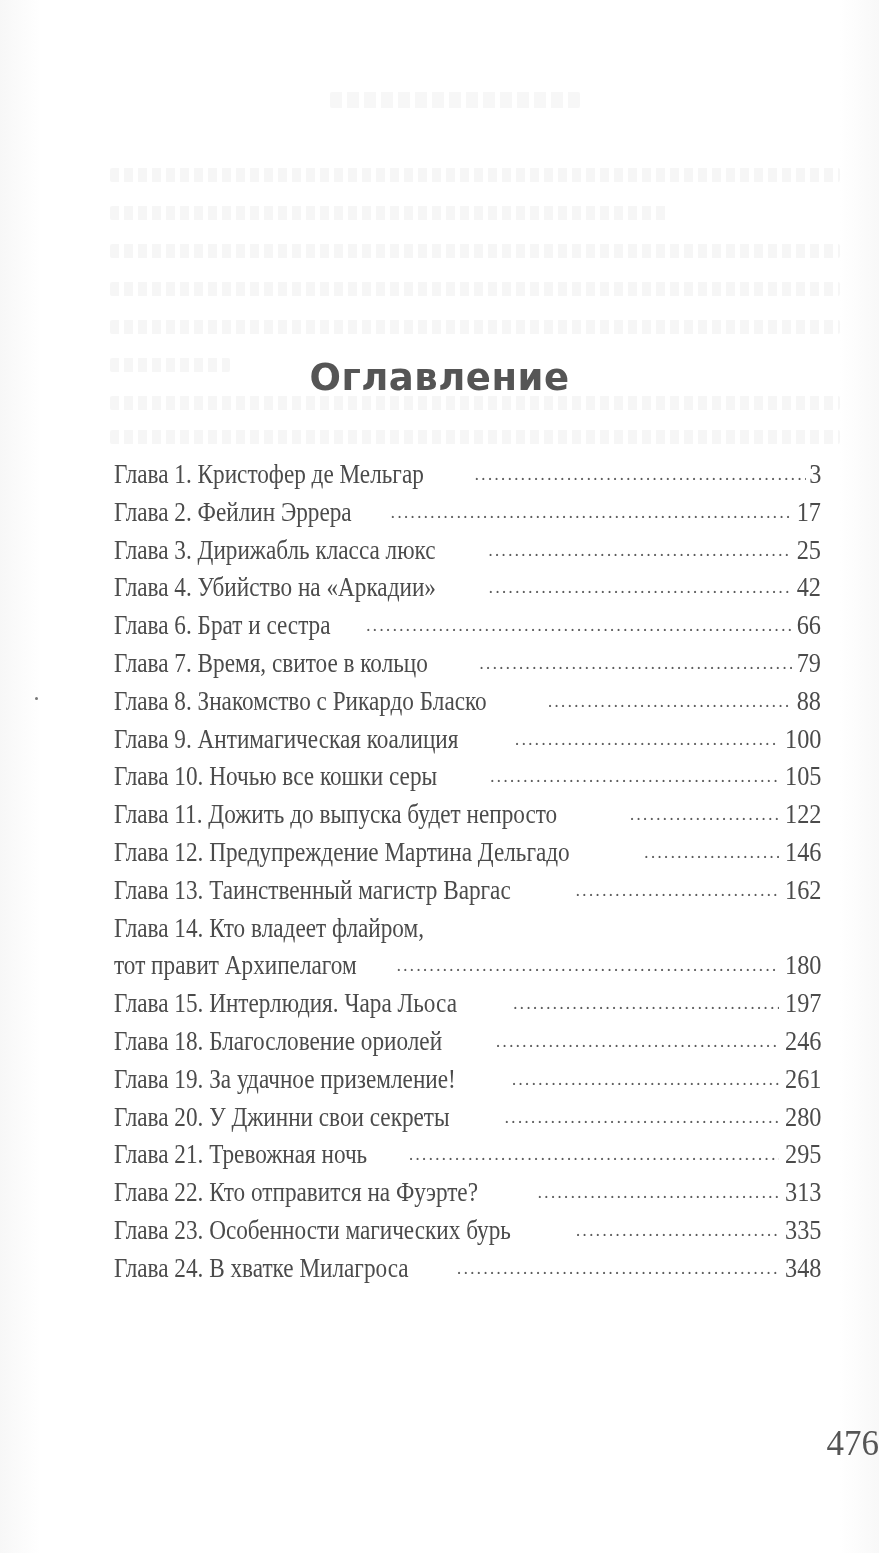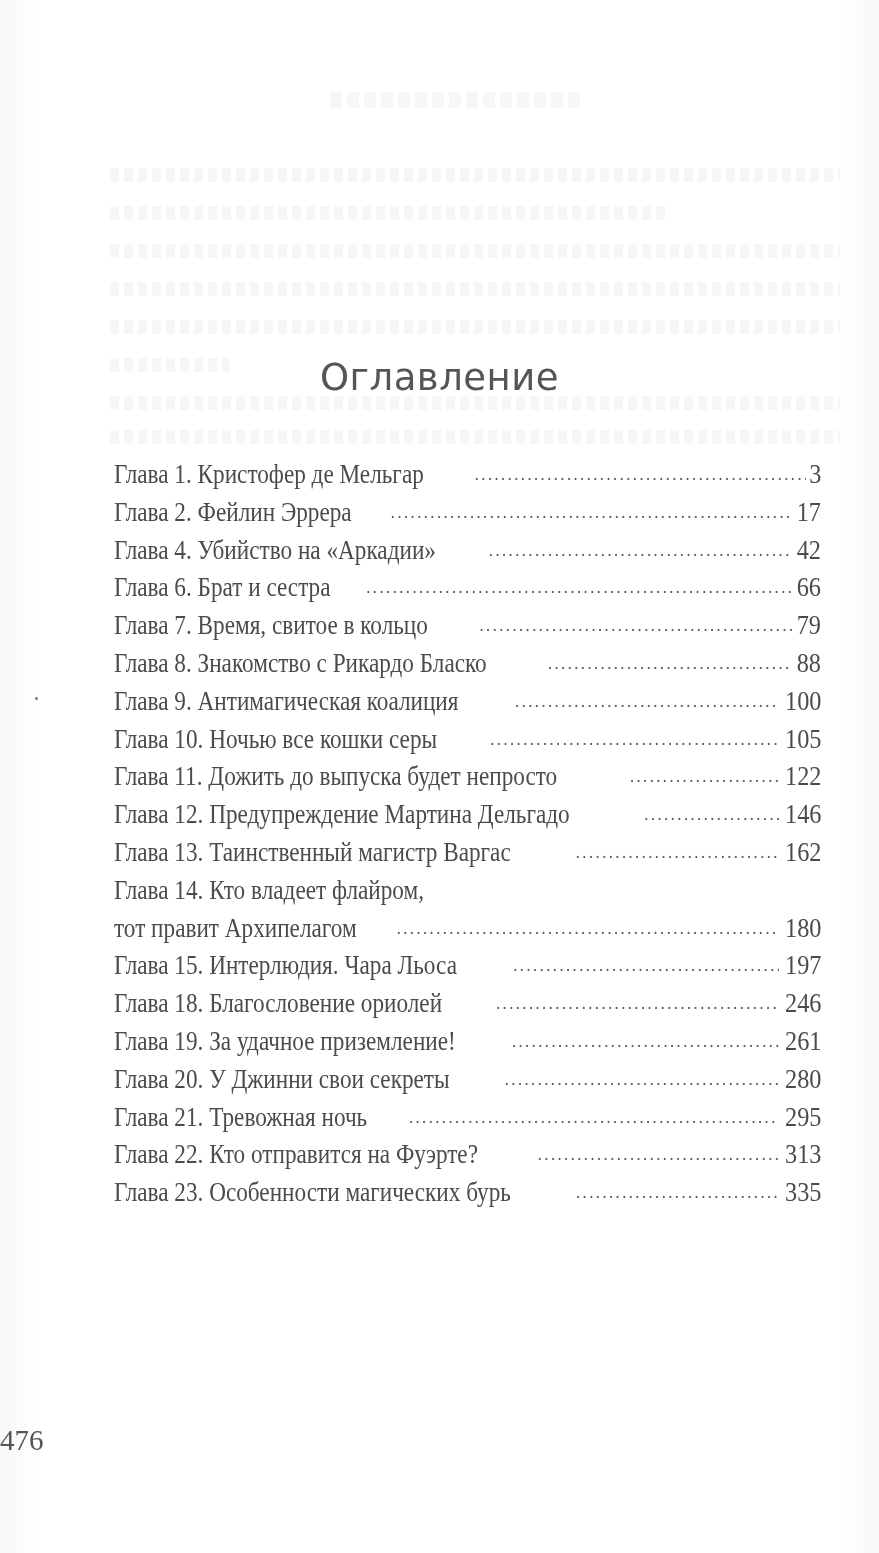--- a/index.html
+++ b/index.html
@@ -37,21 +37,21 @@
       height: 16px;
       background: repeating-linear-gradient(90deg, rgba(0,0,0,0.03) 0 12px, rgba(0,0,0,0) 12px 17px);
     }
     .toc-title {
       position: absolute;
       left: 0;
       width: 879px;
       top: 356px;
       text-align: center;
       font-family: "DejaVu Sans", "Liberation Sans", sans-serif;
-      font-weight: 400;
+      font-weight: 700;
       font-size: 37px;
       letter-spacing: 0.5px;
       color: #555555;
     }
     .toc {
       position: absolute;
       left: 114px;
       top: 456px;
       width: 707px;
     }
@@ -90,23 +90,23 @@
       transform: scaleX(0.9);
       transform-origin: right center;
       display: inline-block;
     }
     .toc-row.no-dots .dots { visibility: hidden; }
     .folio {
       position: absolute;
       left: 0;
       width: 879px;
       top: 1424px;
-      text-align: left;
+      text-align: right;
       font-family: "Liberation Serif", "DejaVu Serif", serif;
-      font-size: 29px;
+      font-size: 35px;
       color: #555555;
     }
     .speck {
       position: absolute;
       width: 3px; height: 3px;
       background: #777;
       border-radius: 50%;
     }
   </style>
 </head>
@@ -133,20 +133,25 @@
         <span class="label">Глава 1. Кристофер де Мельгар</span>
         <span class="dots"></span>
         <span class="page-num">3</span>
       </div>
     <div class="toc-row">
         <span class="label">Глава 2. Фейлин Эррера</span>
         <span class="dots"></span>
         <span class="page-num">17</span>
       </div>
     <div class="toc-row">
+        <span class="label">Глава 3. Дирижабль класса люкс</span>
+        <span class="dots"></span>
+        <span class="page-num">25</span>
+      </div>
+    <div class="toc-row">
         <span class="label">Глава 4. Убийство на «Аркадии»</span>
         <span class="dots"></span>
         <span class="page-num">42</span>
       </div>
     <div class="toc-row">
         <span class="label">Глава 6. Брат и сестра</span>
         <span class="dots"></span>
         <span class="page-num">66</span>
       </div>
     <div class="toc-row">
@@ -222,16 +227,21 @@
     <div class="toc-row">
         <span class="label">Глава 22. Кто отправится на Фуэрте?</span>
         <span class="dots"></span>
         <span class="page-num">313</span>
       </div>
     <div class="toc-row">
         <span class="label">Глава 23. Особенности магических бурь</span>
         <span class="dots"></span>
         <span class="page-num">335</span>
       </div>
+    <div class="toc-row">
+        <span class="label">Глава 24. В хватке Милагроса</span>
+        <span class="dots"></span>
+        <span class="page-num">348</span>
+      </div>
   </div>
 
   <div class="folio">476</div>
 </div>
 
 </body></html>

